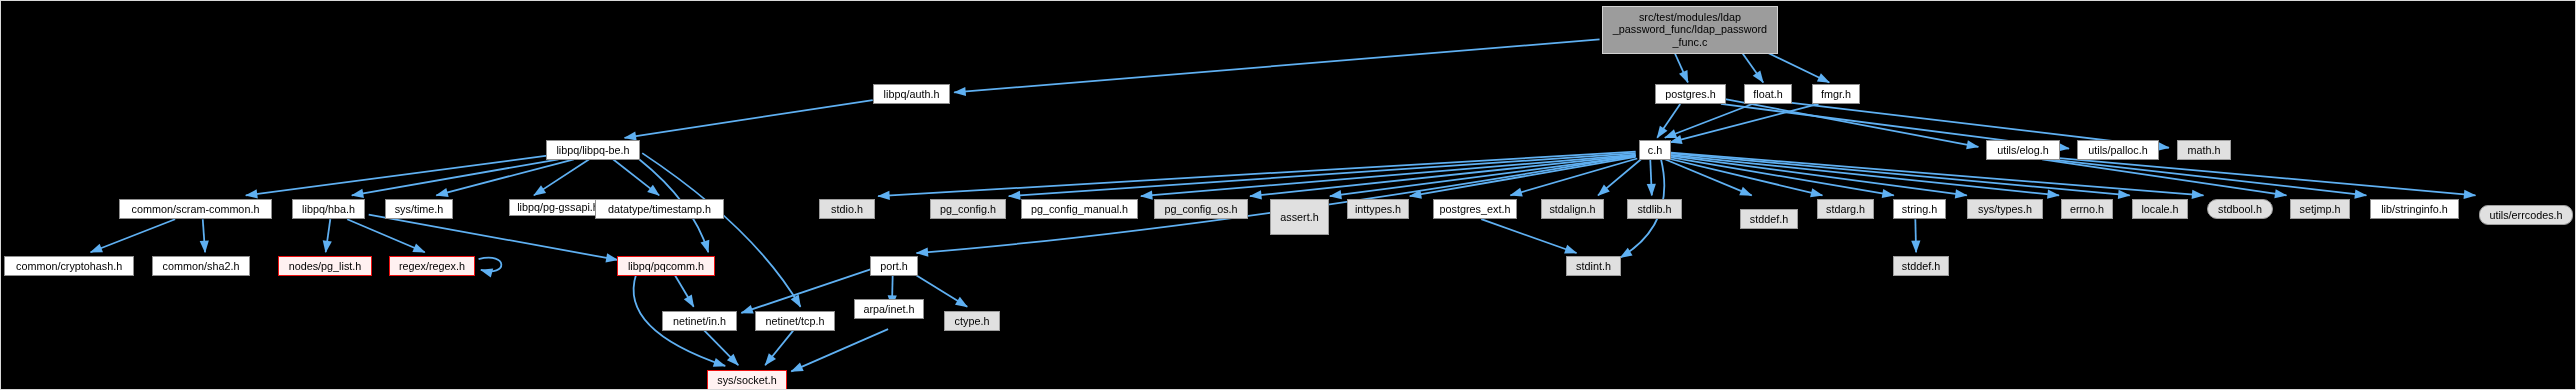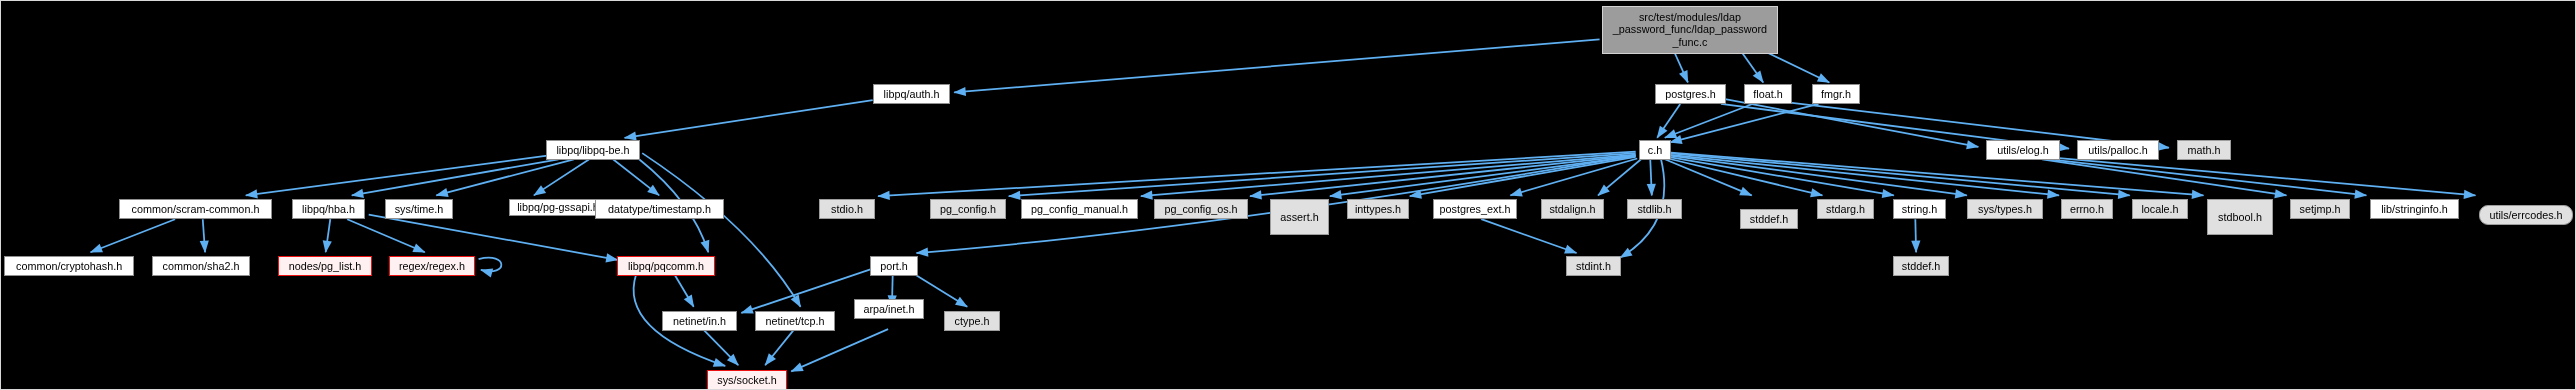--- a/index.html
+++ b/index.html
@@ -103,21 +103,21 @@
       <div class="node system" style="left: 1346px; top: 198px; width: 62px; height: 20px;">inttypes.h</div>
       <div class="node project" style="left: 1432px; top: 198px; width: 84px; height: 20px;">postgres_ext.h</div>
       <div class="node system" style="left: 1540px; top: 198px; width: 63px; height: 20px;">stdalign.h</div>
       <div class="node system" style="left: 1626px; top: 198px; width: 55px; height: 20px;">stdlib.h</div>
       <div class="node system" style="left: 1739px; top: 198px; width: 58px; height: 20px; margin-top: 10px;">stddef.h</div>
       <div class="node system" style="left: 1816px; top: 198px; width: 57px; height: 20px;">stdarg.h</div>
       <div class="node project" style="left: 1892px; top: 198px; width: 53px; height: 20px;">string.h</div>
       <div class="node system" style="left: 1966px; top: 198px; width: 76px; height: 20px;">sys/types.h</div>
       <div class="node system" style="left: 2060px; top: 198px; width: 52px; height: 20px;">errno.h</div>
       <div class="node system" style="left: 2131px; top: 198px; width: 56px; height: 20px;">locale.h</div>
-      <div class="node system" style="left: 2206px; top: 198px; width: 66px; height: 36px;">stdbool.h</div>
+      <div class="node system" style="left: 2206px; top: 198px; width: 66px; height: 20px; border-radius: 10px;">stdbool.h</div>
       <div class="node system" style="left: 2289px; top: 198px; width: 60px; height: 20px;">setjmp.h</div>
       <div class="node project" style="left: 2369px; top: 198px; width: 89px; height: 20px;">lib/stringinfo.h</div>
       <div class="node system" style="left: 2478px; top: 204px; width: 94px; height: 20px; border-radius: 9px;">utils/errcodes.h</div>
       <div class="node project" style="left: 3.1px; top: 255px; width: 130px; height: 20px;">common/cryptohash.h</div>
       <div class="node project" style="left: 151px; top: 255px; width: 98px; height: 20px;">common/sha2.h</div>
       <div class="node truncated" style="left: 277px; top: 255px; width: 94px; height: 20px;">nodes/pg_list.h</div>
       <div class="node truncated" style="left: 388px; top: 255px; width: 86px; height: 20px;">regex/regex.h</div>
       <div class="node truncated" style="left: 616px; top: 255px; width: 98px; height: 20px;">libpq/pqcomm.h</div>
       <div class="node project" style="left: 869px; top: 255px; width: 48px; height: 20px;">port.h</div>
       <div class="node system" style="left: 1565px; top: 255px; width: 55px; height: 20px;">stdint.h</div>

